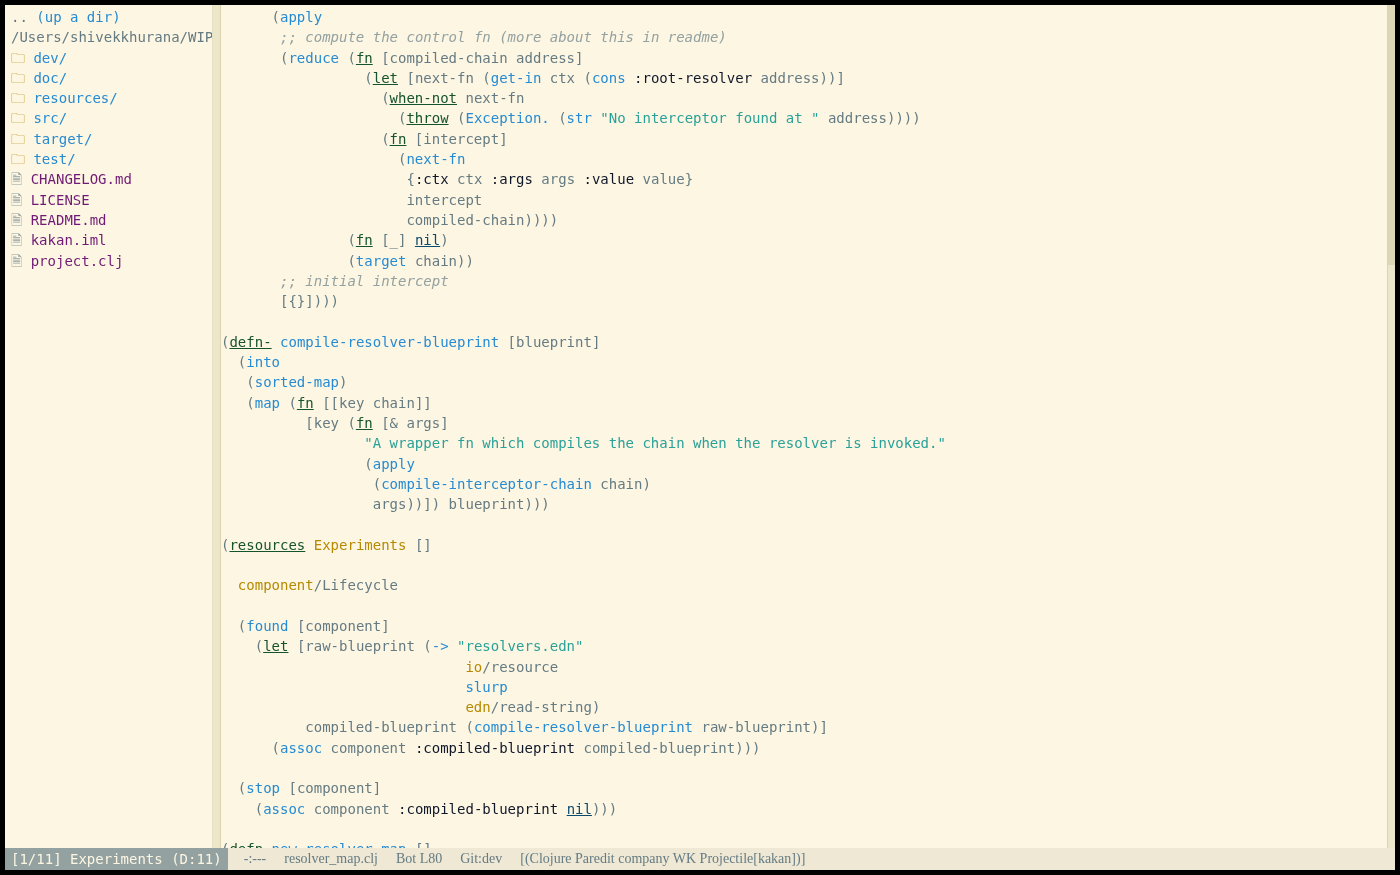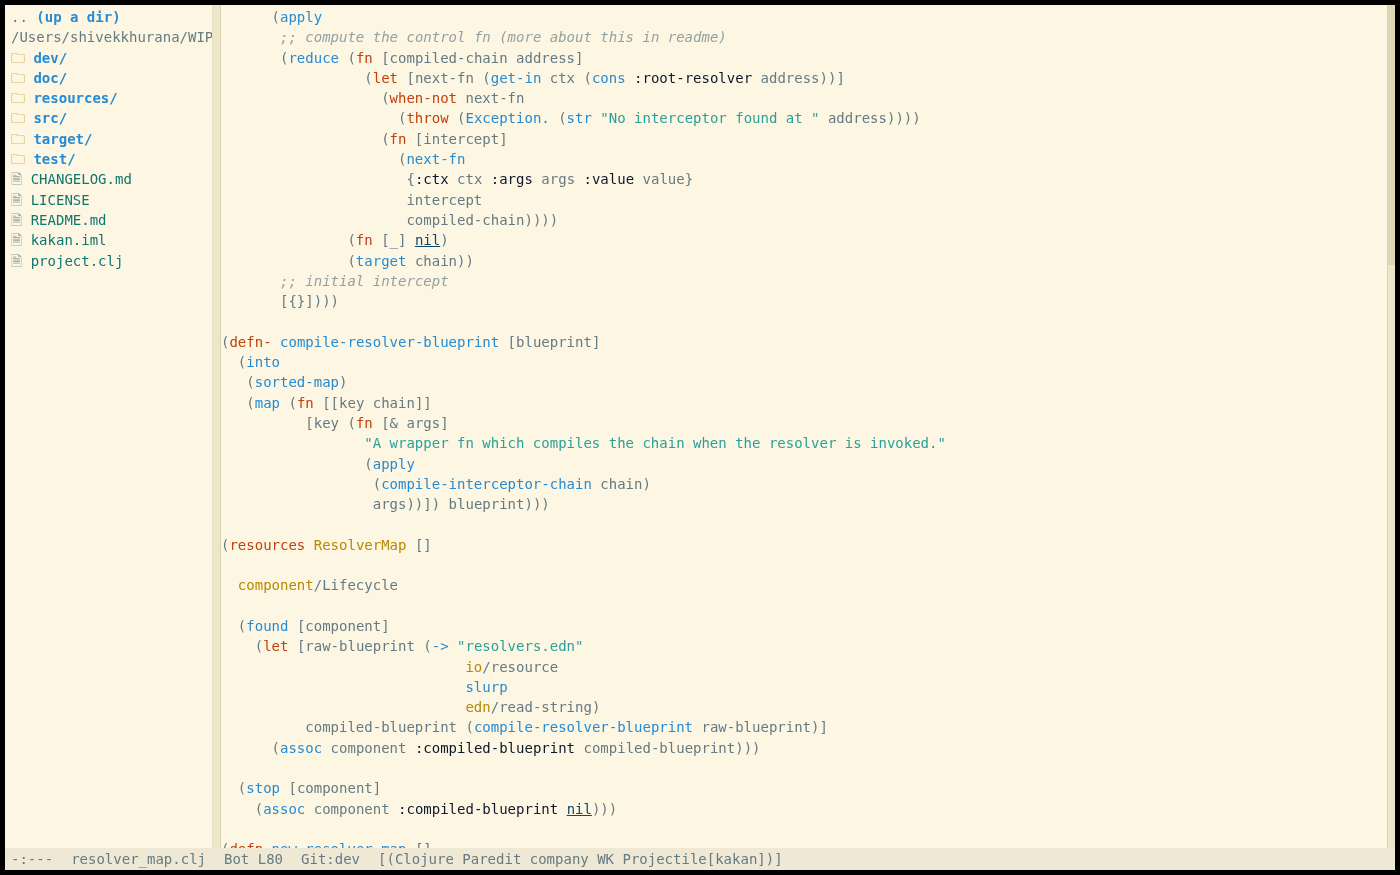--- a/index.html
+++ b/index.html
@@ -47,25 +47,25 @@
   }
   .editor {
     flex: 1;
     background: #fdf6e3;
     color: #657b83;
     padding: 2px 0 12px 0;
     overflow: hidden;
   }
   pre { font-family: inherit; white-space: pre; }
   .sb-line { padding: 0 6px; white-space: nowrap; }
-  .dir-link { color: #268bd2; font-weight: bold; }
-  .file-lnk { color: #0f766e; }
+  .dir-link { color: #268bd2; }
+  .file-lnk { color: #701a75; }
   .folder-icon { color: #b58900; }
   .file-icon { color: #93a1a1; }
-  .c-kw      { color: #c2410c; }     
+  .c-kw      { color: #14532d; text-decoration: underline; }     
   .c-fn      { color: #268bd2; }     
   .c-key     { color: #0f172a; }     
   .c-str     { color: #2aa198; }     
   .c-comment { color: #93a1a1; font-style: italic; }
   .c-nil     { color: #0c4a6e; text-decoration: underline; }
   .c-ns      { color: #b58900; }
   .c-type    { color: #b58900; }
 
   .statusbar {
     height: 22px;
@@ -76,22 +76,23 @@
     font-size: 14px;
     overflow: hidden;
   }
   .status-left {
     background: #93a1a1;
     color: #fdf6e3;
     padding: 1px 6px;
     white-space: nowrap;
   }
   .status-right {
-    padding: 1px 6px;
+    padding: 1px 16px;
     white-space: nowrap;
+    font-family: Liberation Serif, serif;
   }
   .sep { display: inline-block; width: 18px; }
 </style>
 </head>
 <body>
 
 <div class="frame">
   <div class="main">
 
     <div class="sidebar">
@@ -136,21 +137,21 @@
 (<span class="c-kw">defn-</span> <span class="c-fn">compile-resolver-blueprint</span> [<span>blueprint</span>]
   (<span class="c-fn">into</span>
    (<span class="c-fn">sorted-map</span>)
    (<span class="c-fn">map</span> (<span class="c-kw">fn</span> [[<span>key</span> <span>chain</span>]]
           [<span>key</span> (<span class="c-kw">fn</span> [<span>&amp;</span> <span>args</span>]
                  <span class="c-str">"A wrapper fn which compiles the chain when the resolver is invoked."</span>
                  (<span class="c-fn">apply</span>
                   (<span class="c-fn">compile-interceptor-chain</span> <span>chain</span>)
                   <span>args</span>))]) <span>blueprint</span>)))
 
-(<span class="c-kw">resources</span> <span class="c-type">ResolverMap</span> []
+(<span class="c-kw">resources</span> <span class="c-type">Experiments</span> []
 
   <span class="c-ns">component</span>/<span>Lifecycle</span>
 
   (<span class="c-fn">found</span> [<span>component</span>]
     (<span class="c-kw">let</span> [<span>raw-blueprint</span> (<span class="c-fn">-&gt;</span> <span class="c-str">"resolvers.edn"</span>
                              <span class="c-ns">io</span>/<span>resource</span>
                              <span class="c-fn">slurp</span>
                              <span class="c-ns">edn</span>/<span>read-string</span>)
           <span>compiled-blueprint</span> (<span class="c-fn">compile-resolver-blueprint</span> <span>raw-blueprint</span>)]
       (<span class="c-fn">assoc</span> <span>component</span> <span class="c-key">:compiled-blueprint</span> <span>compiled-blueprint</span>)))
@@ -165,17 +166,18 @@
 
 </pre>
     </div>
 
     <div class="scrollbar right">
       <div class="scroll-thumb"></div>
     </div>
   </div>
 
   <div class="statusbar">
+    <div class="status-left">[1/11] Experiments (D:11)</div>
     <div class="status-right">
       <span>-:---</span><span class="sep"></span><span>resolver_map.clj</span><span class="sep"></span><span>Bot L80</span><span class="sep"></span><span>Git:dev</span><span class="sep"></span><span>[(Clojure Paredit company WK Projectile[kakan])]</span>
     </div>
   </div>
 </div>
 
 </body></html>

